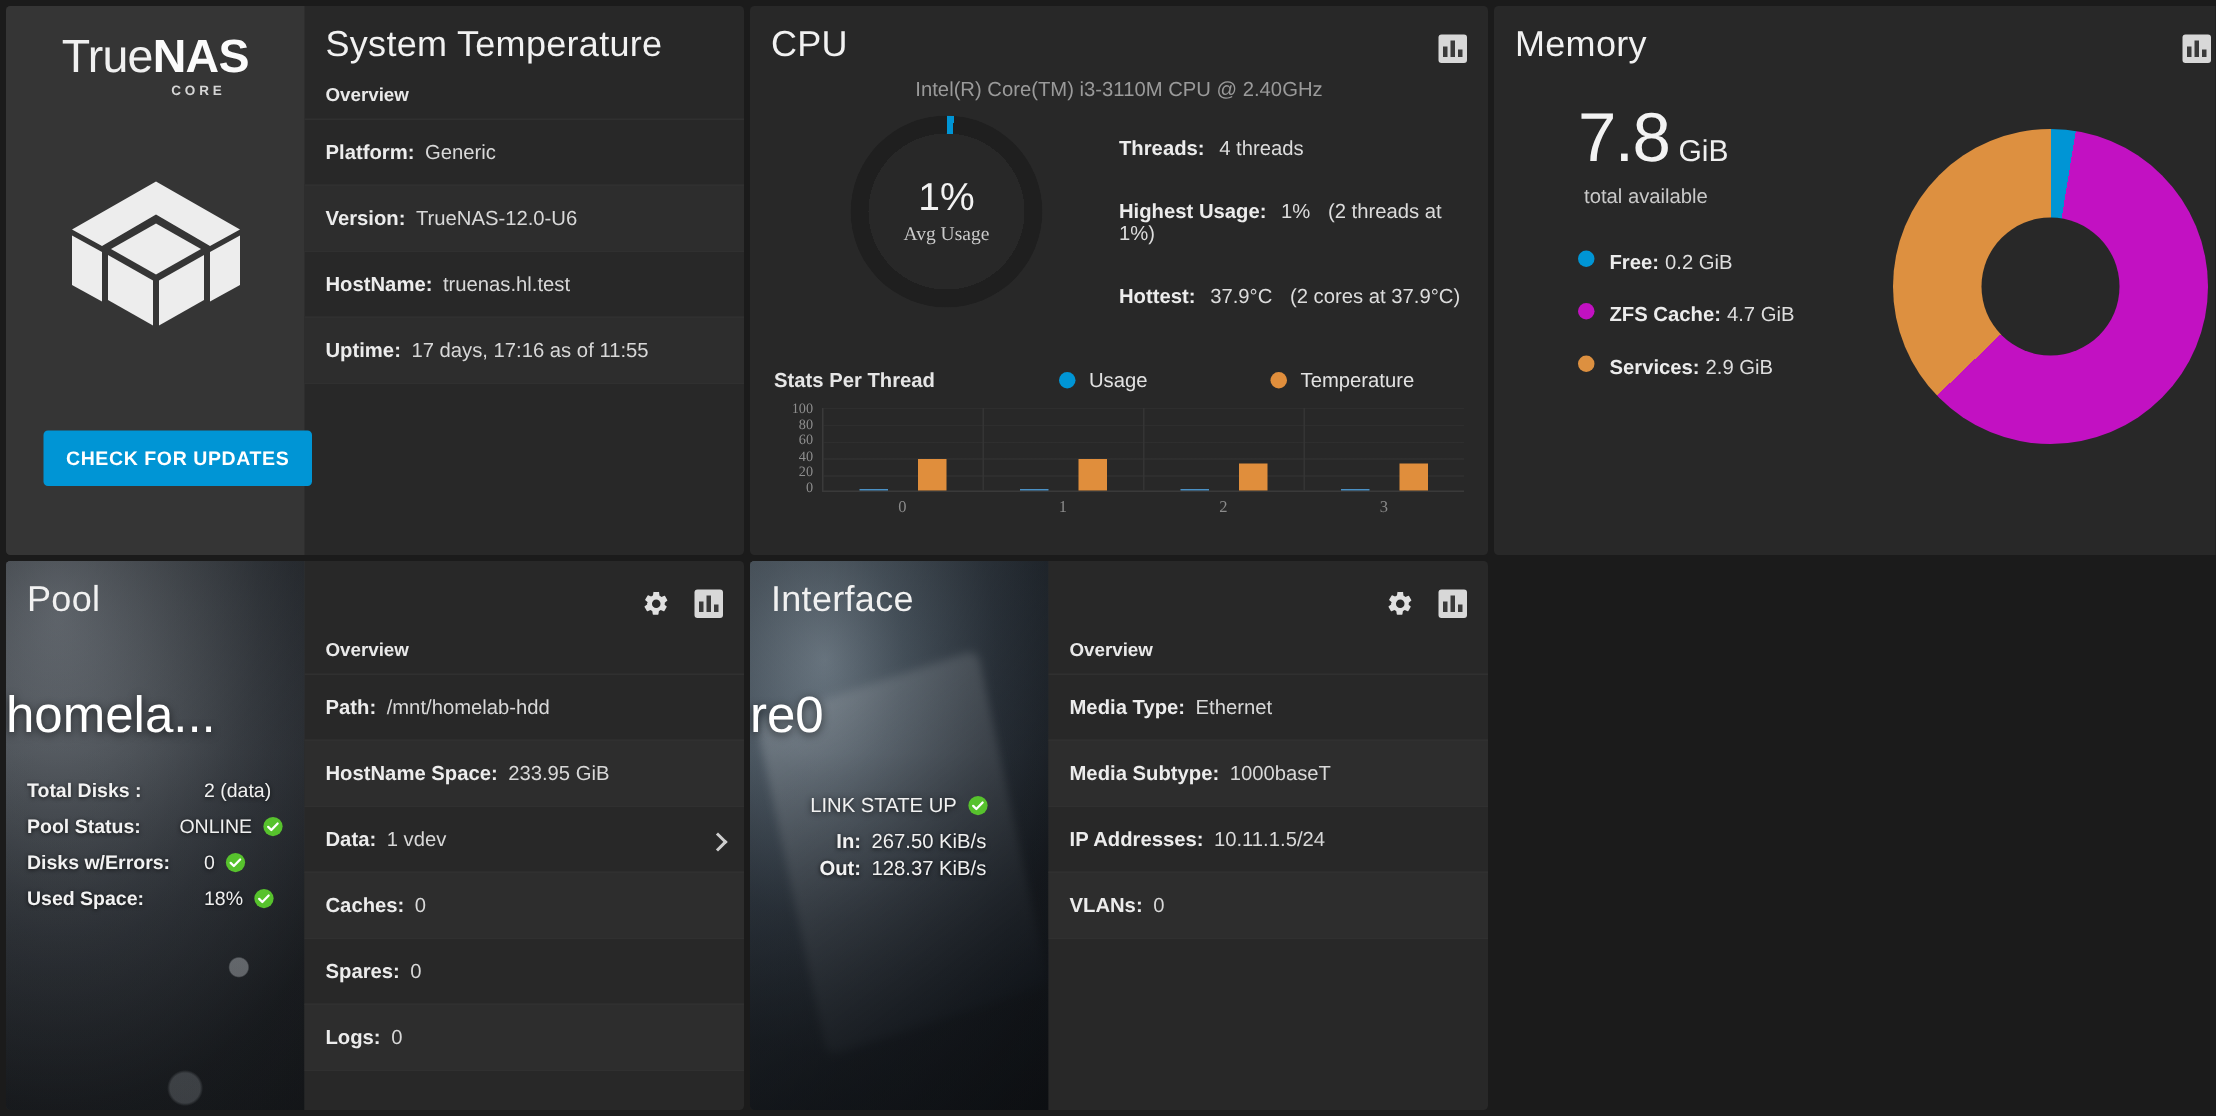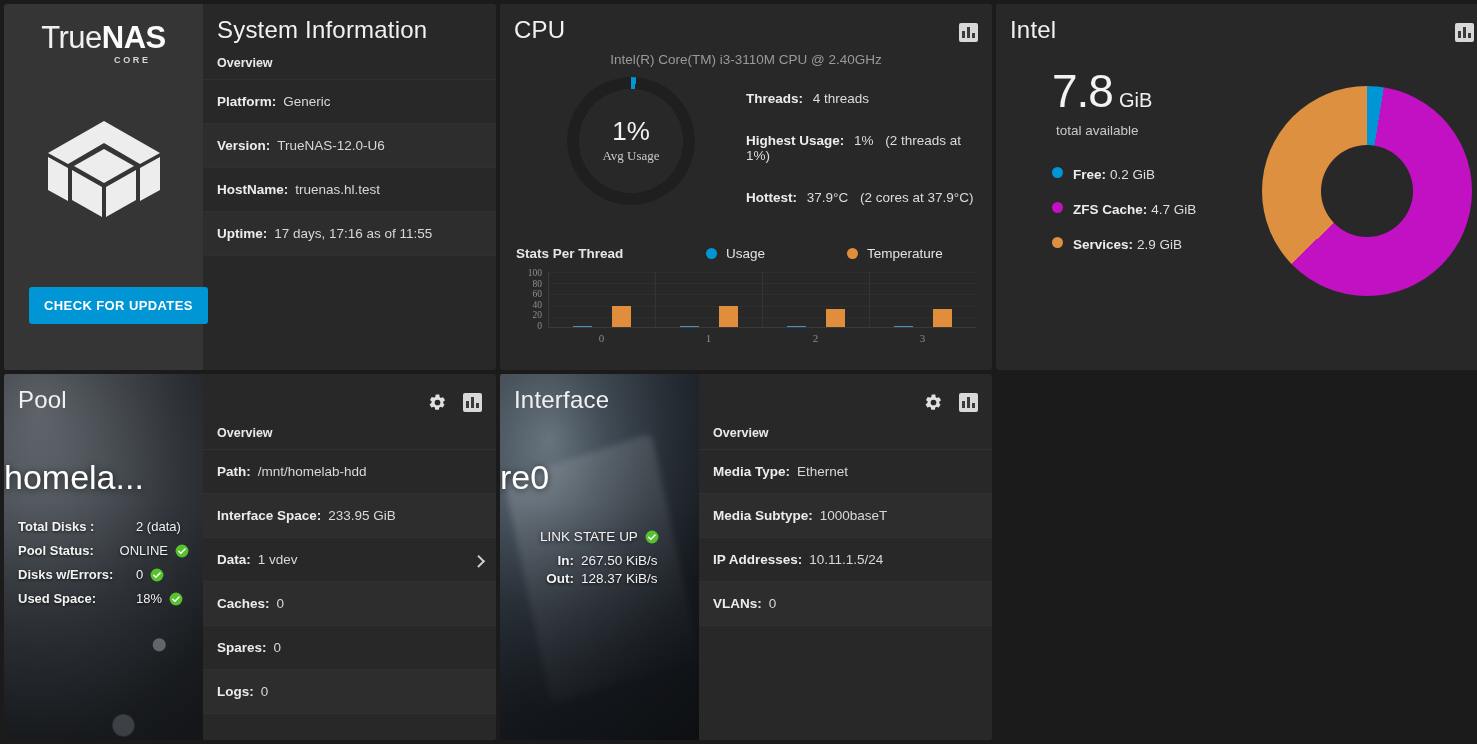--- a/index.html
+++ b/index.html
@@ -335,21 +335,21 @@
             <polygon points="28,57 58,74 58,104 28,87"></polygon>
             <polygon points="92,57 62,74 62,104 92,87"></polygon>
             <polygon points="60,36 90,53 60,70 30,53"></polygon>
           </g>
         </svg>
       </div>
       <button class="btn-update">CHECK FOR UPDATES</button>
     </div>
 
     <div class="detail-pane">
-      <div class="card-title" style="left:14px">System Information</div>
+      <div class="card-title" style="left:14px">System Temperature</div>
       <div class="ov-label">Overview</div>
       <div class="row">
         <span class="k">Platform:</span>
         <span class="v">Generic</span>
       </div>
       <div class="row alt">
         <span class="k">Version:</span>
         <span class="v">TrueNAS-12.0-U6</span>
       </div>
       <div class="row">
@@ -446,21 +446,21 @@
       <div class="xaxis">
         <span>0</span>
         <span>1</span>
         <span>2</span>
         <span>3</span>
       </div>
     </div>
   </div>
 
   <div class="card mem-card">
-    <div class="card-title">Intel</div>
+    <div class="card-title">Memory</div>
     <div class="hdr-icons">
       <span class="ic-chart">
           <i></i>
           <i></i>
           <i></i>
         </span>
     </div>
 
     <div class="mem-body">
       <div class="mem-left">
@@ -556,21 +556,21 @@
             <i></i>
           </span>
       </div>
       <div class="ov-label">Overview</div>
 
       <div class="row">
         <span class="k">Path:</span>
         <span class="v">/mnt/homelab-hdd</span>
       </div>
       <div class="row alt">
-        <span class="k">Interface Space:</span>
+        <span class="k">HostName Space:</span>
         <span class="v">233.95 GiB</span>
       </div>
       <div class="row">
         <span class="k">Data:</span>
         <span class="v">1 vdev</span>
         <span class="chev"></span>
       </div>
       <div class="row alt">
         <span class="k">Caches:</span>
         <span class="v">0</span>

